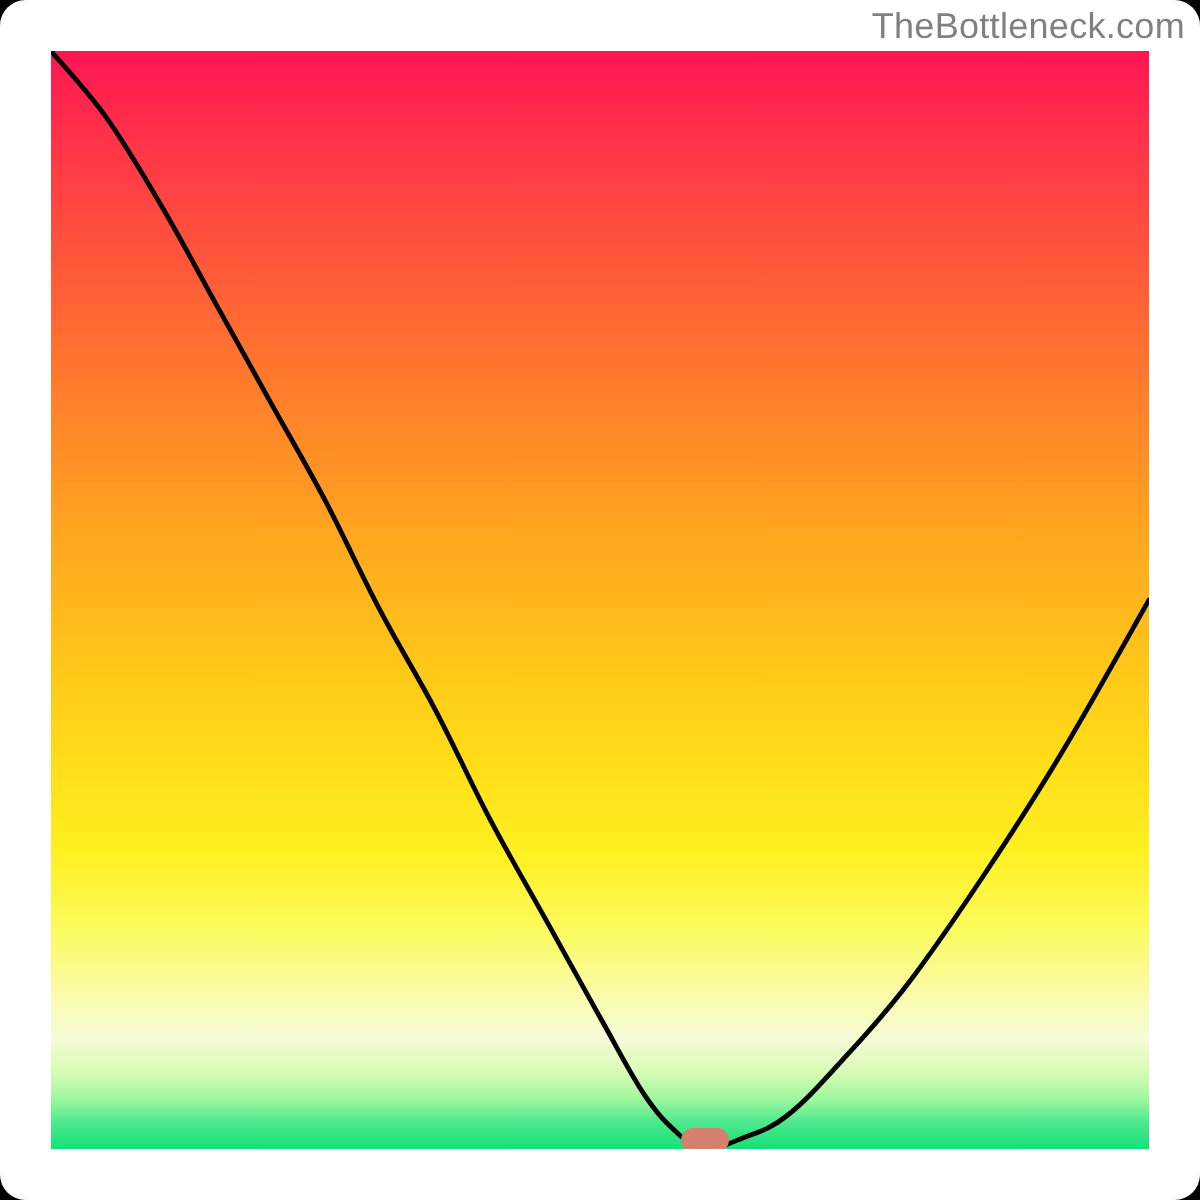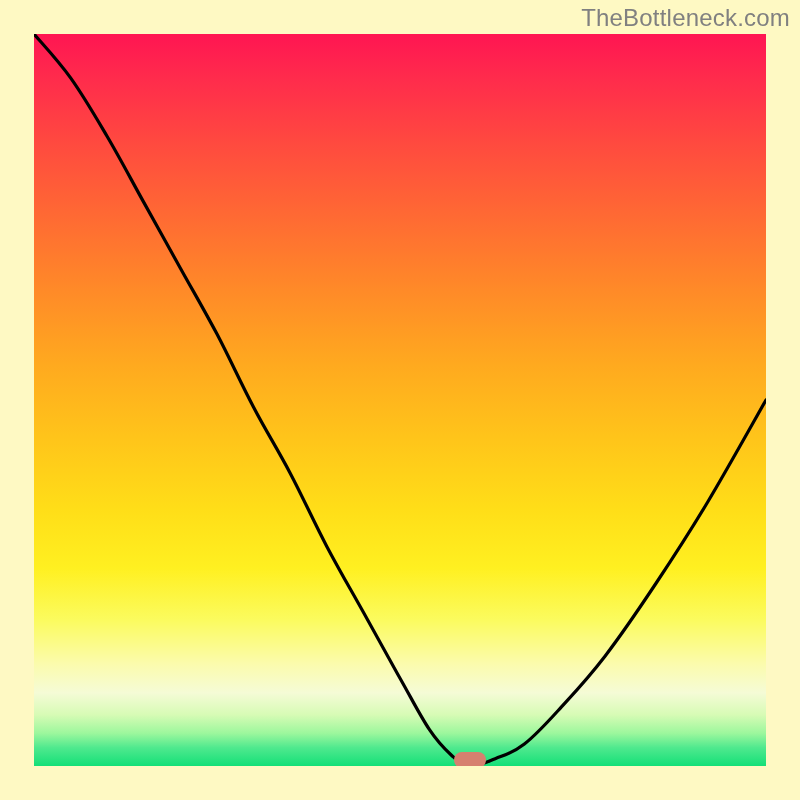--- a/index.html
+++ b/index.html
@@ -8,21 +8,22 @@
     width: 800px;
     height: 800px;
     background: #000;
     overflow: hidden;
     font-family: Arial, Helvetica, sans-serif;
   }
   .frame {
     position: relative;
     width: 800px;
     height: 800px;
-    background: #fef9c3;
+    background: #ffffff;
+    border-radius: 17px;
   }
   .watermark {
     position: absolute;
     top: 4px;
     right: 10px;
     color: #808080;
     font-size: 24px;
     font-weight: 500;
     letter-spacing: 0.2px;
     z-index: 10;

